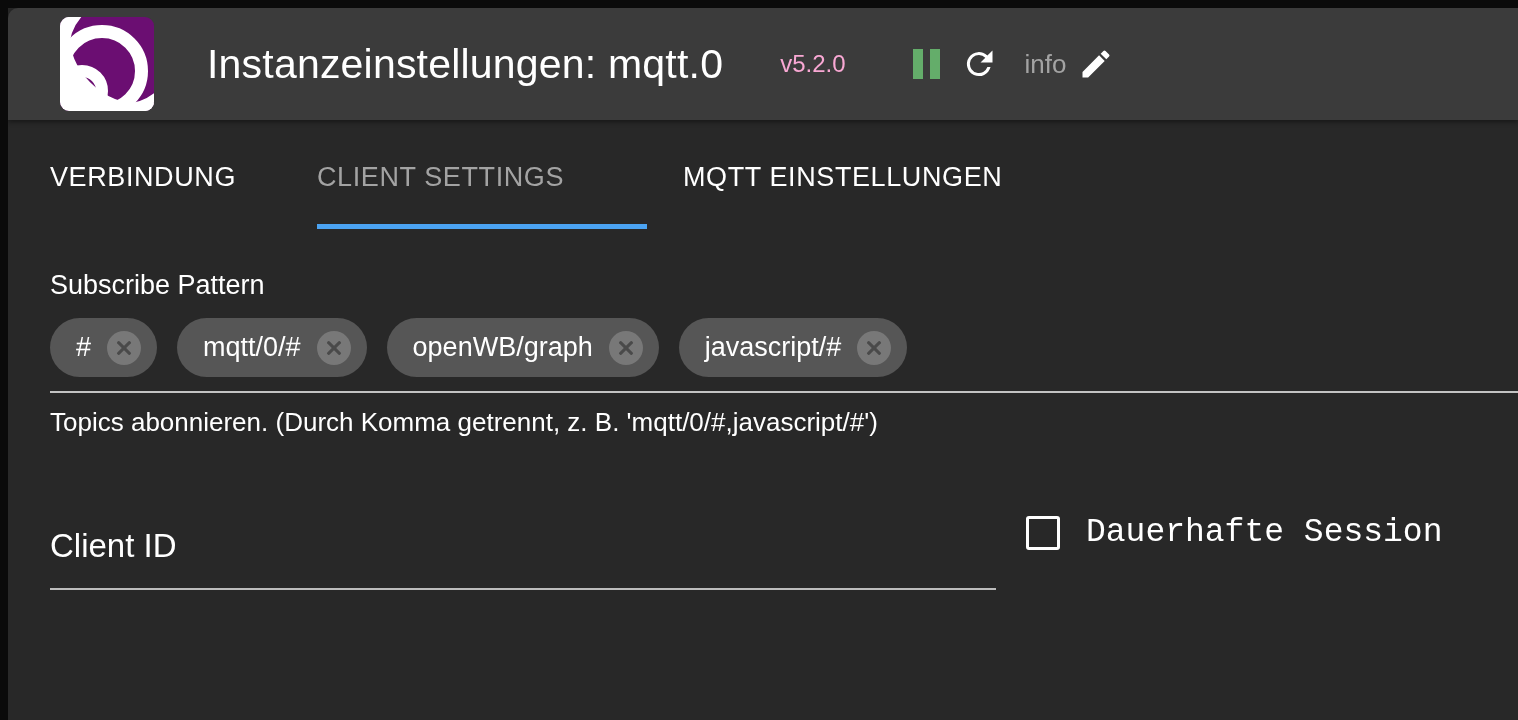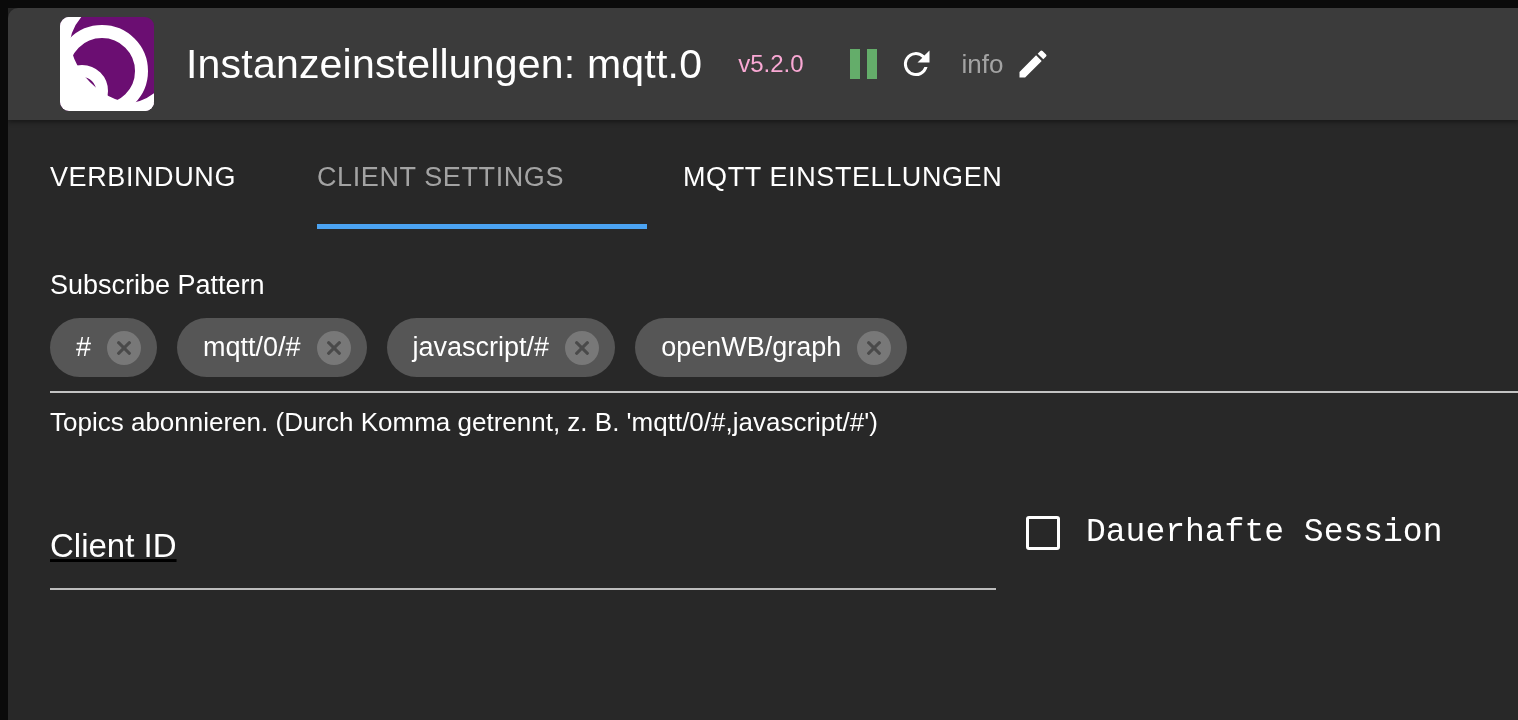--- a/index.html
+++ b/index.html
@@ -33,20 +33,21 @@
     top: 8px;
     width: 1510px;
     height: 112px;
     background: #3b3b3b;
     border-top-left-radius: 10px;
     display: flex;
     align-items: center;
     box-shadow: 0 2px 5px rgba(0,0,0,0.45);
     box-sizing: border-box;
     padding-left: 52px;
+    gap: 21px;
   }
 
   .logo {
     width: 94px;
     height: 94px;
     border-radius: 9px;
     background: #6b0e72;
     position: relative;
     overflow: hidden;
     flex: 0 0 auto;
@@ -232,21 +233,20 @@
     font-size: 26px;
     margin-top: 14px;
     white-space: nowrap;
   }
 
   .field-clientid {
     position: absolute;
     left: 42px;
     top: 290px;
     width: 946px;
-    text-decoration: underline;
   }
   .clientid-label {
     color: #ffffff;
     font-size: 33px;
     line-height: 40px;
     padding-bottom: 22px;
   }
   .clientid-underline {
     height: 2px;
     background: #bdbdbd;
@@ -370,29 +370,29 @@
           <span class="chip-label">#</span>
           <span class="chip-delete"></span>
         </div>
 
         <div class="chip">
           <span class="chip-label">mqtt/0/#</span>
           <span class="chip-delete"></span>
         </div>
 
         <div class="chip">
+          <span class="chip-label">openWB/graph</span>
+          <span class="chip-delete"></span>
+        </div>
+
+        <div class="chip">
           <span class="chip-label">javascript/#</span>
           <span class="chip-delete"></span>
         </div>
 
-        <div class="chip">
-          <span class="chip-label">openWB/graph</span>
-          <span class="chip-delete"></span>
-        </div>
-
       </div>
 
       <div class="helper-text">Topics abonnieren. (Durch Komma getrennt, z. B. 'mqtt/0/#,javascript/#')</div>
     </div>
 
     <div class="field-clientid">
       <div class="clientid-label">Client ID</div>
       <div class="clientid-underline"></div>
     </div>
 

